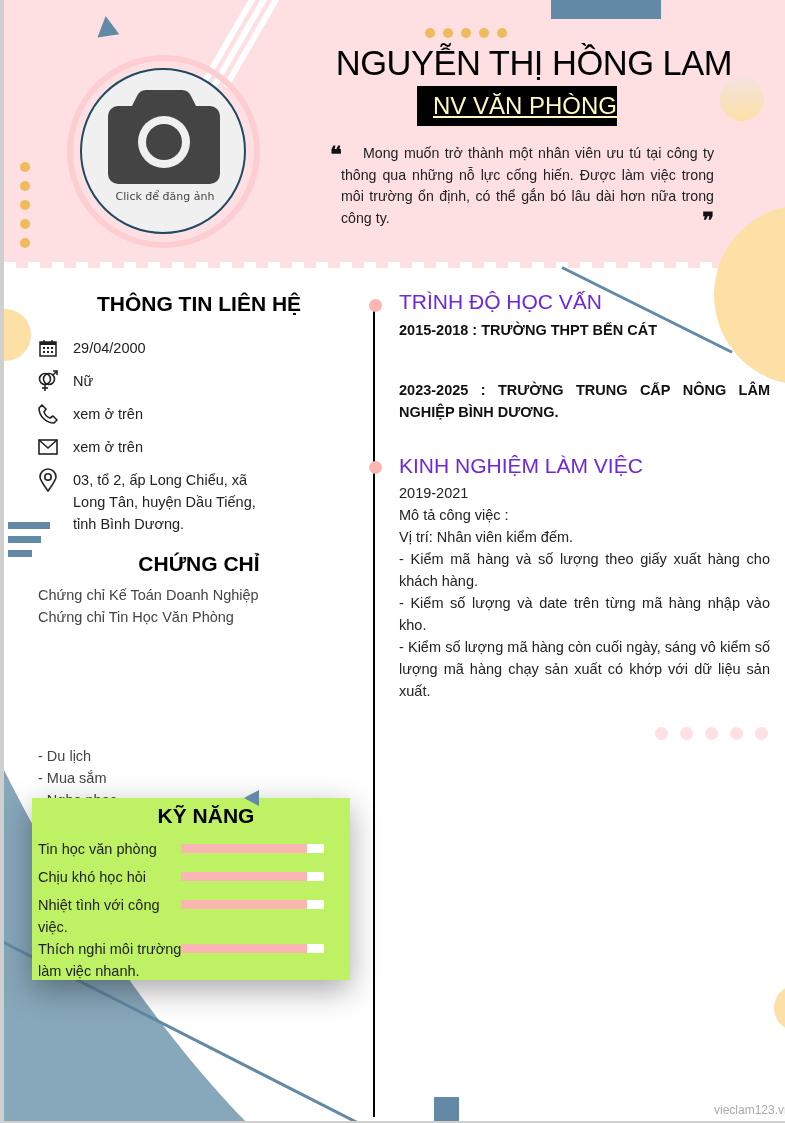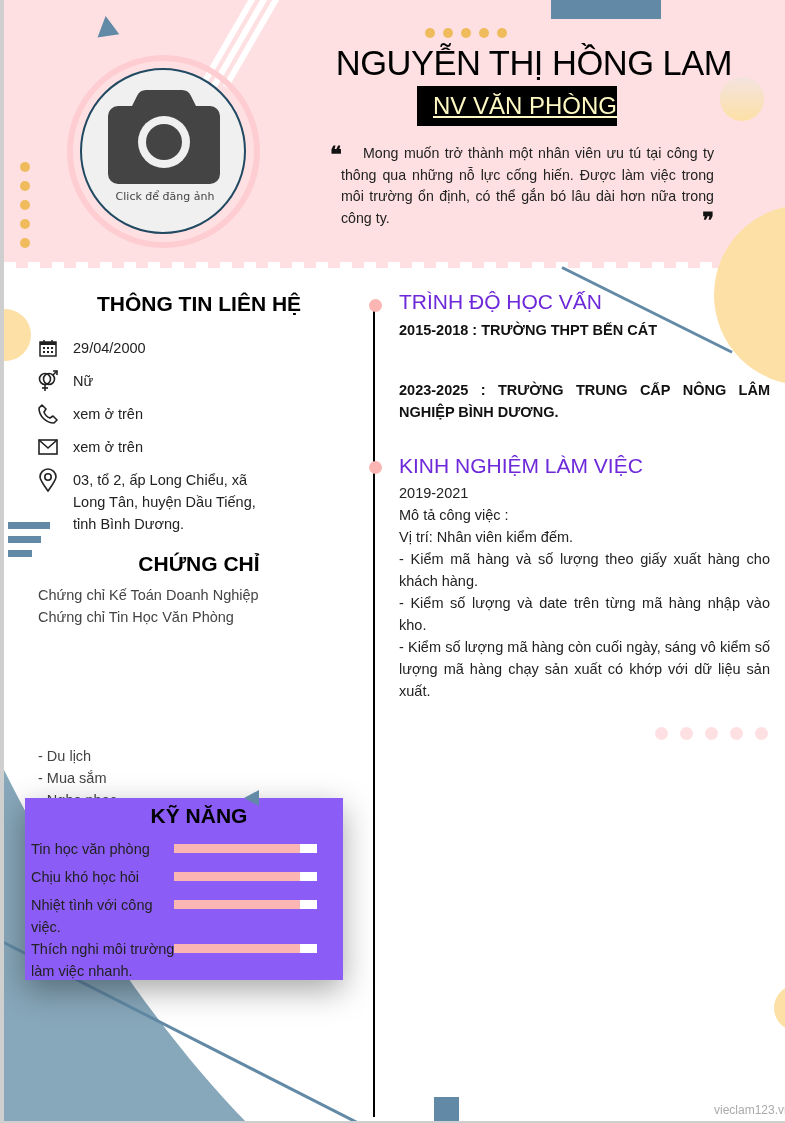--- a/index.html
+++ b/index.html
@@ -40,21 +40,21 @@
   .blue-bars div { height: 7px; background: #628aa6; margin-bottom: 7px; }
   .sec-title { position: absolute; font-size: 21px; font-weight: 700; color: #000; white-space: nowrap; text-align: center; }
   .contact-list { position: absolute; left: 33px; top: 337px; width: 260px; }
   .contact-row { display: flex; align-items: flex-start; margin-bottom: 11px; font-size: 14.5px; line-height: 22px; color: #222; }
   .contact-row .ic { width: 22px; height: 22px; margin-right: 14px; flex: 0 0 22px; display: flex; align-items: center; justify-content: center; }
   .plain-list { position: absolute; font-size: 14.5px; line-height: 22px; color: #444; }
 
   
   .blue-shape { position: absolute; left: 0; top: 770px; width: 260px; height: 360px; background: #87a7ba; clip-path: path('M0 0 C 60 120, 150 260, 250 360 L 0 360 Z'); }
   .blue-line-bl { position: absolute; left: -10px; top: 936px; width: 420px; height: 3px; background: #628aa6; transform: rotate(27deg); transform-origin: left center; }
-  .skills { position: absolute; left: 21px; top: 798px; width: 318px; height: 182px; background: #8b5cf6; box-shadow: 0 10px 30px rgba(0,0,0,0.35); }
+  .skills { position: absolute; left: 28px; top: 798px; width: 318px; height: 182px; background: #bef264; box-shadow: 0 10px 30px rgba(0,0,0,0.35); }
   .skills-tri { position: absolute; left: 240px; top: 790px; width: 0; height: 0; border-top: 8px solid transparent; border-bottom: 8px solid transparent; border-right: 15px solid #628aa6; }
   .skill-row { position: absolute; left: 6px; width: 300px; font-size: 14.5px; line-height: 22px; color: #222; }
   .skill-label { width: 145px; }
   .skill-bar { position: absolute; left: 143px; top: 6px; width: 143px; height: 9px; background: #fff; }
   .skill-bar .fill { height: 9px; background: #fbb5b2; }
 
   
   .v-line { position: absolute; left: 369px; top: 307px; width: 1.5px; height: 810px; background: #000; }
   .t-dot { position: absolute; width: 13px; height: 13px; border-radius: 50%; background: #fbb5b2; }
   .peach-right { position: absolute; left: 710px; top: 205px; width: 180px; height: 180px; border-radius: 50%; background: #fde0a6; }

